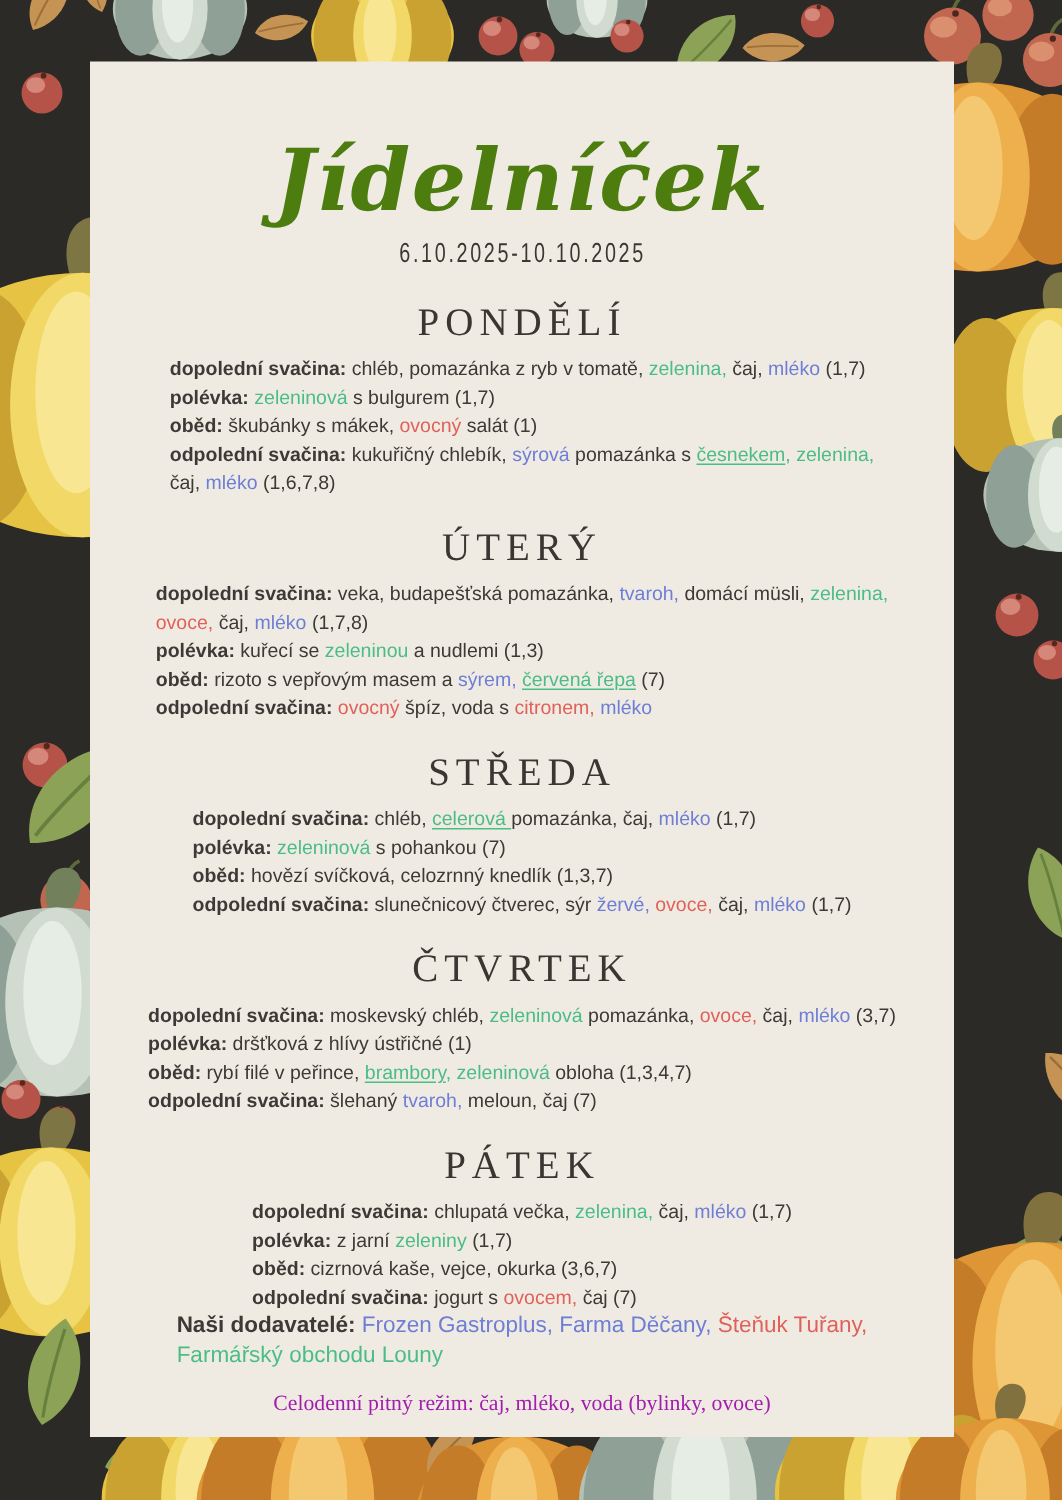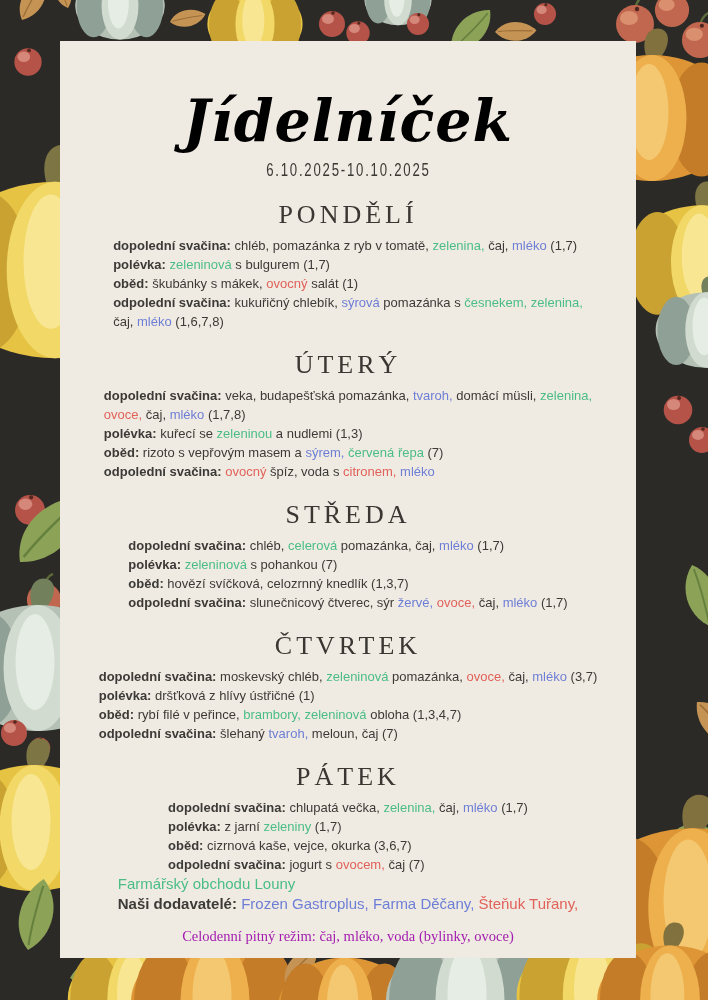--- a/index.html
+++ b/index.html
@@ -16,21 +16,21 @@
     background: var(--card, #f0ebe2);
     z-index: 1;
     box-sizing: border-box;
     padding: 50px 8px 14px 8px;
     display: flex; flex-direction: column; align-items: center;
   }
   .title {
     font-family: "DejaVu Serif", serif;
     font-style: italic; font-weight: 700;
     font-size: 57px; line-height: 1.05;
-    color: #000000; letter-spacing: 1px;
+    color: #4d7c0f; letter-spacing: 1px;
     margin: 0; text-align: center;
   }
   .date-range {
     margin-top: 10px;
     font-size: 15px; letter-spacing: 2px;
     color: #3a3833;
     transform: scale(0.88, 1.22);
     display: inline-block;
   }
   .day-section { margin-top: 19px; width: 100%; text-align: center; }
@@ -43,21 +43,21 @@
   }
   .day-lines { display: table; margin: 0 auto; text-align: left; }
   .menu-line {
     font-size: 13px; line-height: 19px;
     color: #3c3a37; white-space: nowrap;
   }
   .seg-b { font-weight: 700; }
   .seg-green { color: var(--green, #4abd87); }
   .seg-blue  { color: var(--blue, #6d7ed6); }
   .seg-red   { color: var(--red, #e0615a); }
-  .seg-u { text-underline-offset: 2px; }
+  .seg-u { text-decoration: underline; text-underline-offset: 2px; }
   .suppliers {
     margin-top: auto;
     display: table; text-align: left;
     font-size: 15px; line-height: 20px; color: #3c3a37;
   }
   .suppliers .menu-line { font-size: 15px; line-height: 20px; }
   .footer-note {
     margin-top: 14px; margin-bottom: 2px;
     font-family: "Liberation Serif", serif;
     font-size: 14.5px; color: #a21caf;
@@ -218,18 +218,18 @@
         <div class="day-lines">
           <div class="menu-line"><span class="seg seg-b">dopolední svačina:</span><span class="seg"> chlupatá večka, </span><span class="seg seg-green">zelenina,</span><span class="seg"> čaj, </span><span class="seg seg-blue">mléko</span><span class="seg"> (1,7)</span></div>
           <div class="menu-line"><span class="seg seg-b">polévka:</span><span class="seg"> z jarní </span><span class="seg seg-green">zeleniny</span><span class="seg"> (1,7)</span></div>
           <div class="menu-line"><span class="seg seg-b">oběd:</span><span class="seg"> cizrnová kaše, vejce, okurka (3,6,7)</span></div>
           <div class="menu-line"><span class="seg seg-b">odpolední svačina:</span><span class="seg"> jogurt s </span><span class="seg seg-red">ovocem,</span><span class="seg"> čaj (7)</span></div>
         </div>
       </section>
     </div>
 
   <div class="suppliers">
+      <div class="menu-line"><span class="seg seg-b">Naši dodavatelé:</span><span class="seg"> </span><span class="seg seg-blue">Frozen Gastroplus,</span><span class="seg"> </span><span class="seg seg-blue">Farma Děčany,</span><span class="seg"> </span><span class="seg seg-red">Šteňuk Tuřany,</span></div>
       <div class="menu-line"><span class="seg seg-green">Farmářský obchodu Louny</span></div>
-      <div class="menu-line"><span class="seg seg-b">Naši dodavatelé:</span><span class="seg"> </span><span class="seg seg-blue">Frozen Gastroplus,</span><span class="seg"> </span><span class="seg seg-blue">Farma Děčany,</span><span class="seg"> </span><span class="seg seg-red">Šteňuk Tuřany,</span></div>
     </div>
 
   <div class="footer-note">Celodenní pitný režim: čaj, mléko, voda (bylinky, ovoce)</div>
 </div>
 
 </body></html>

